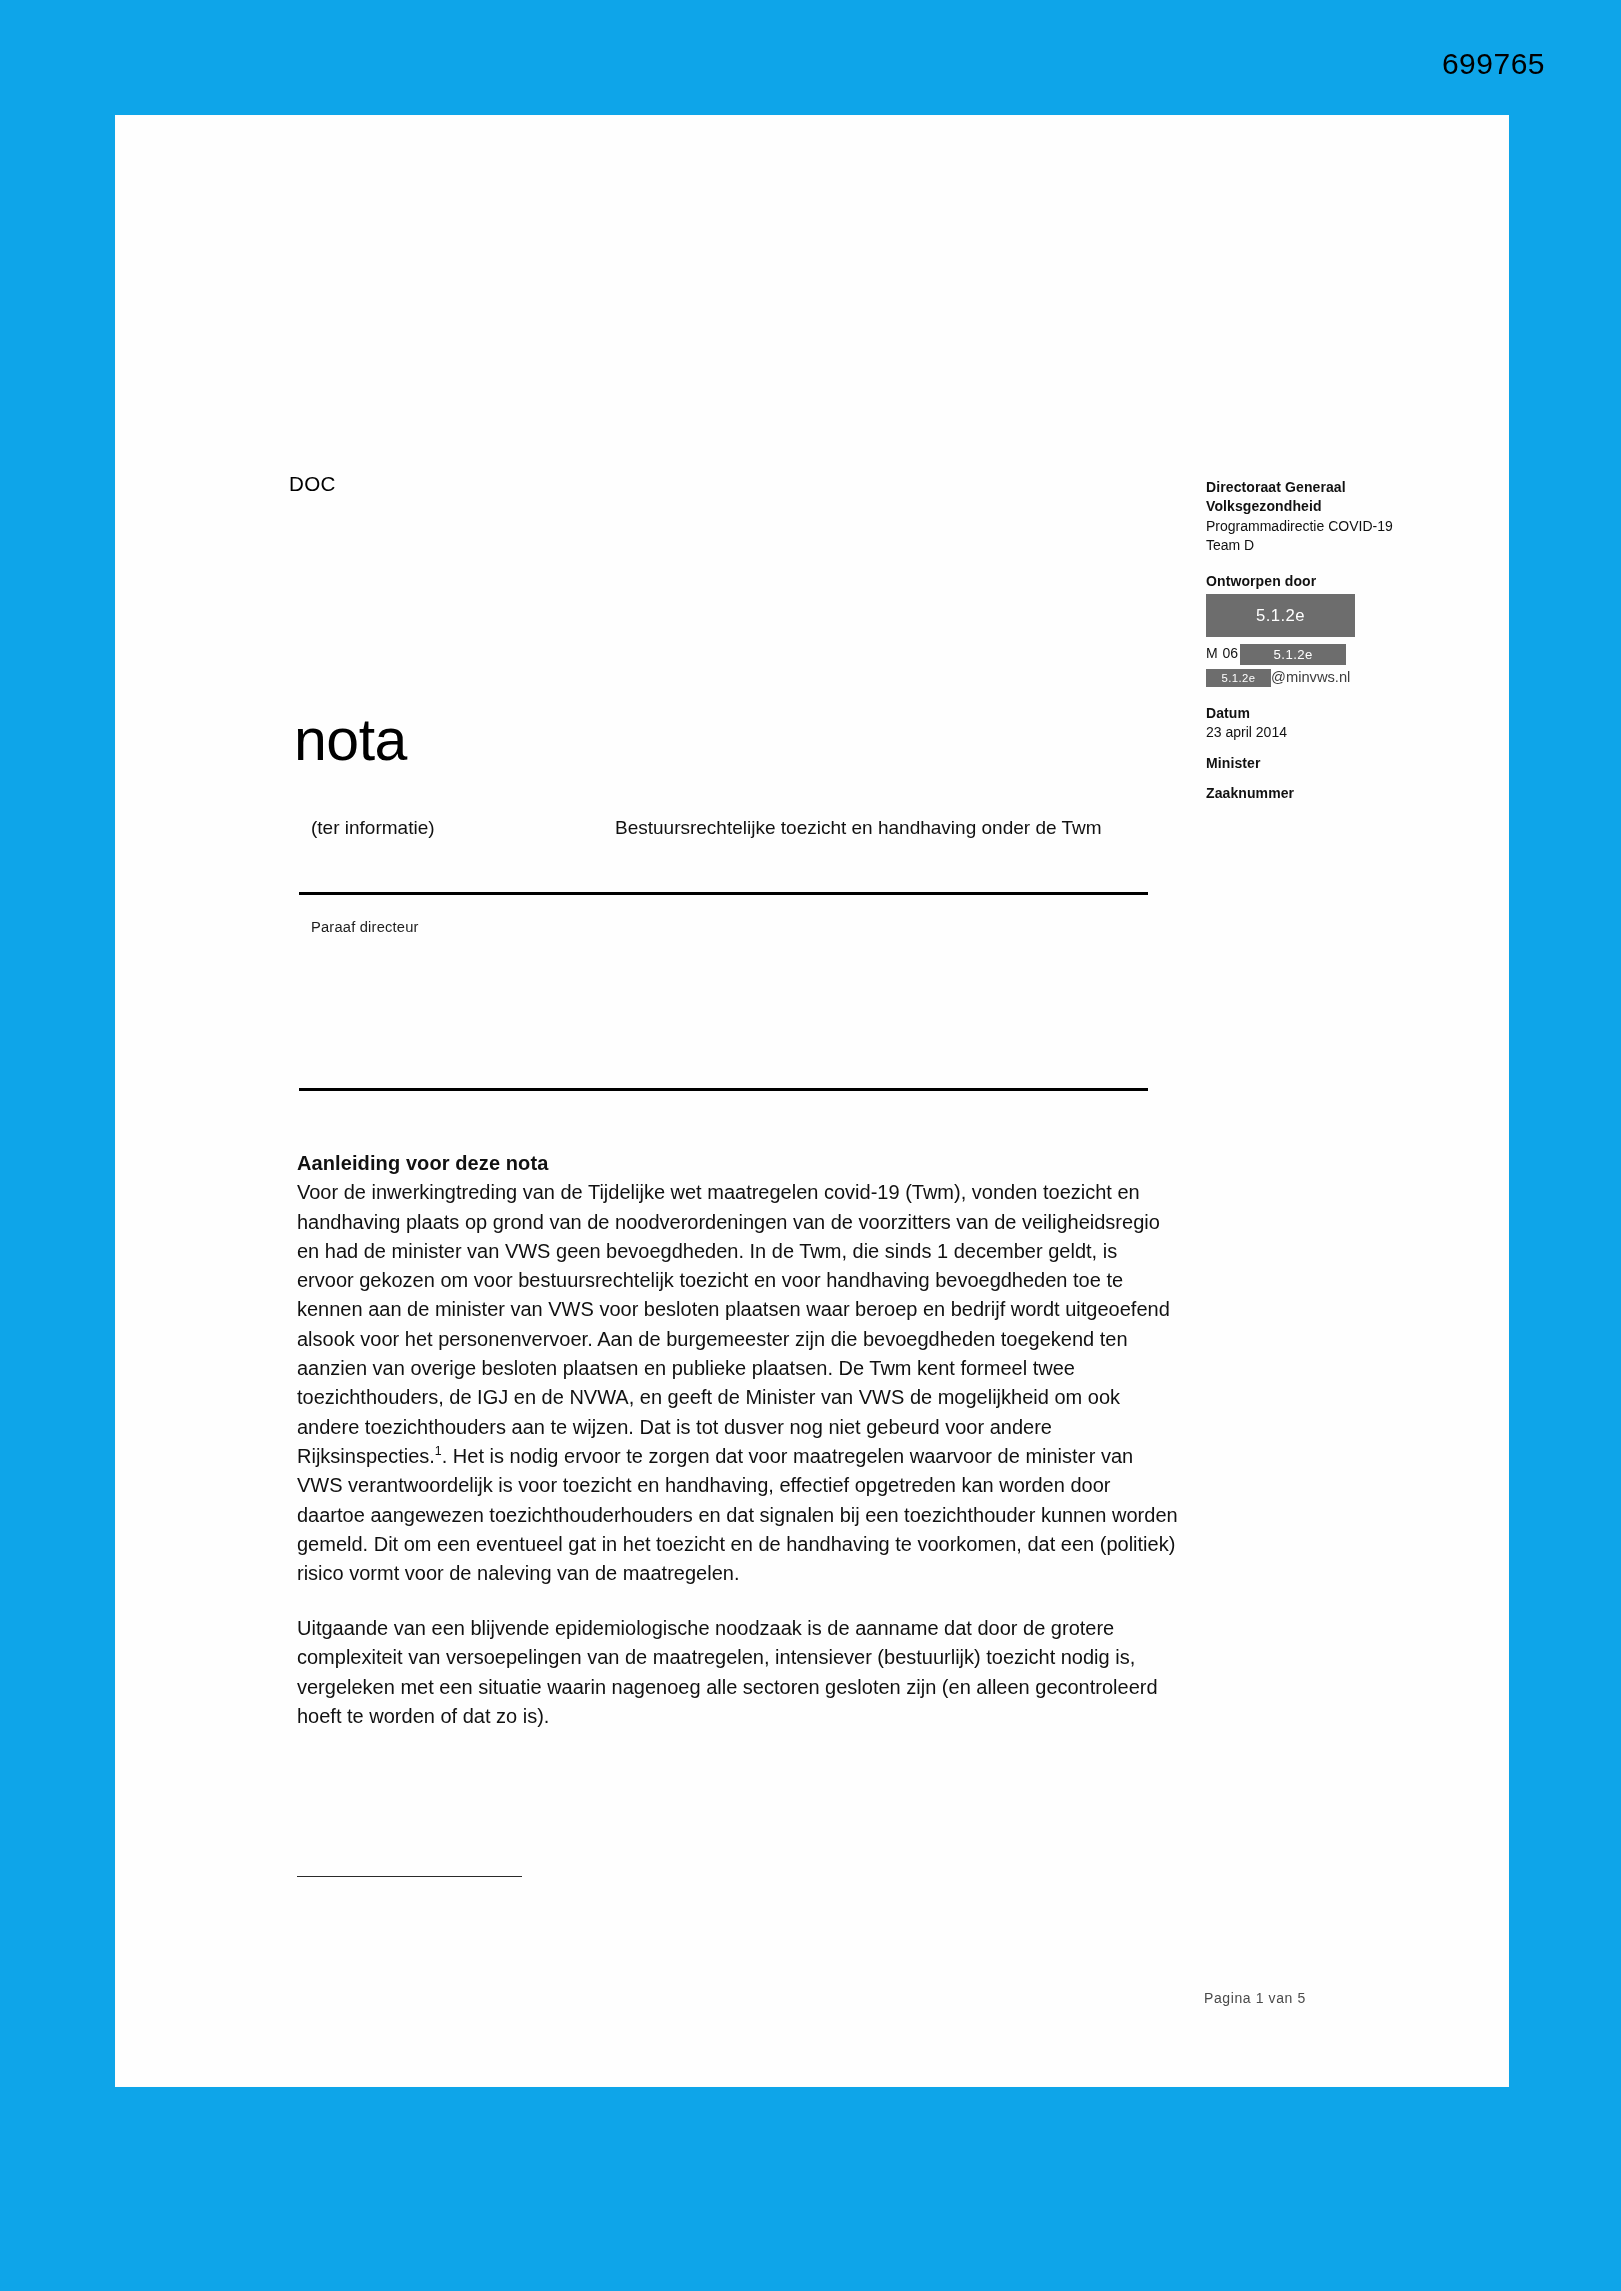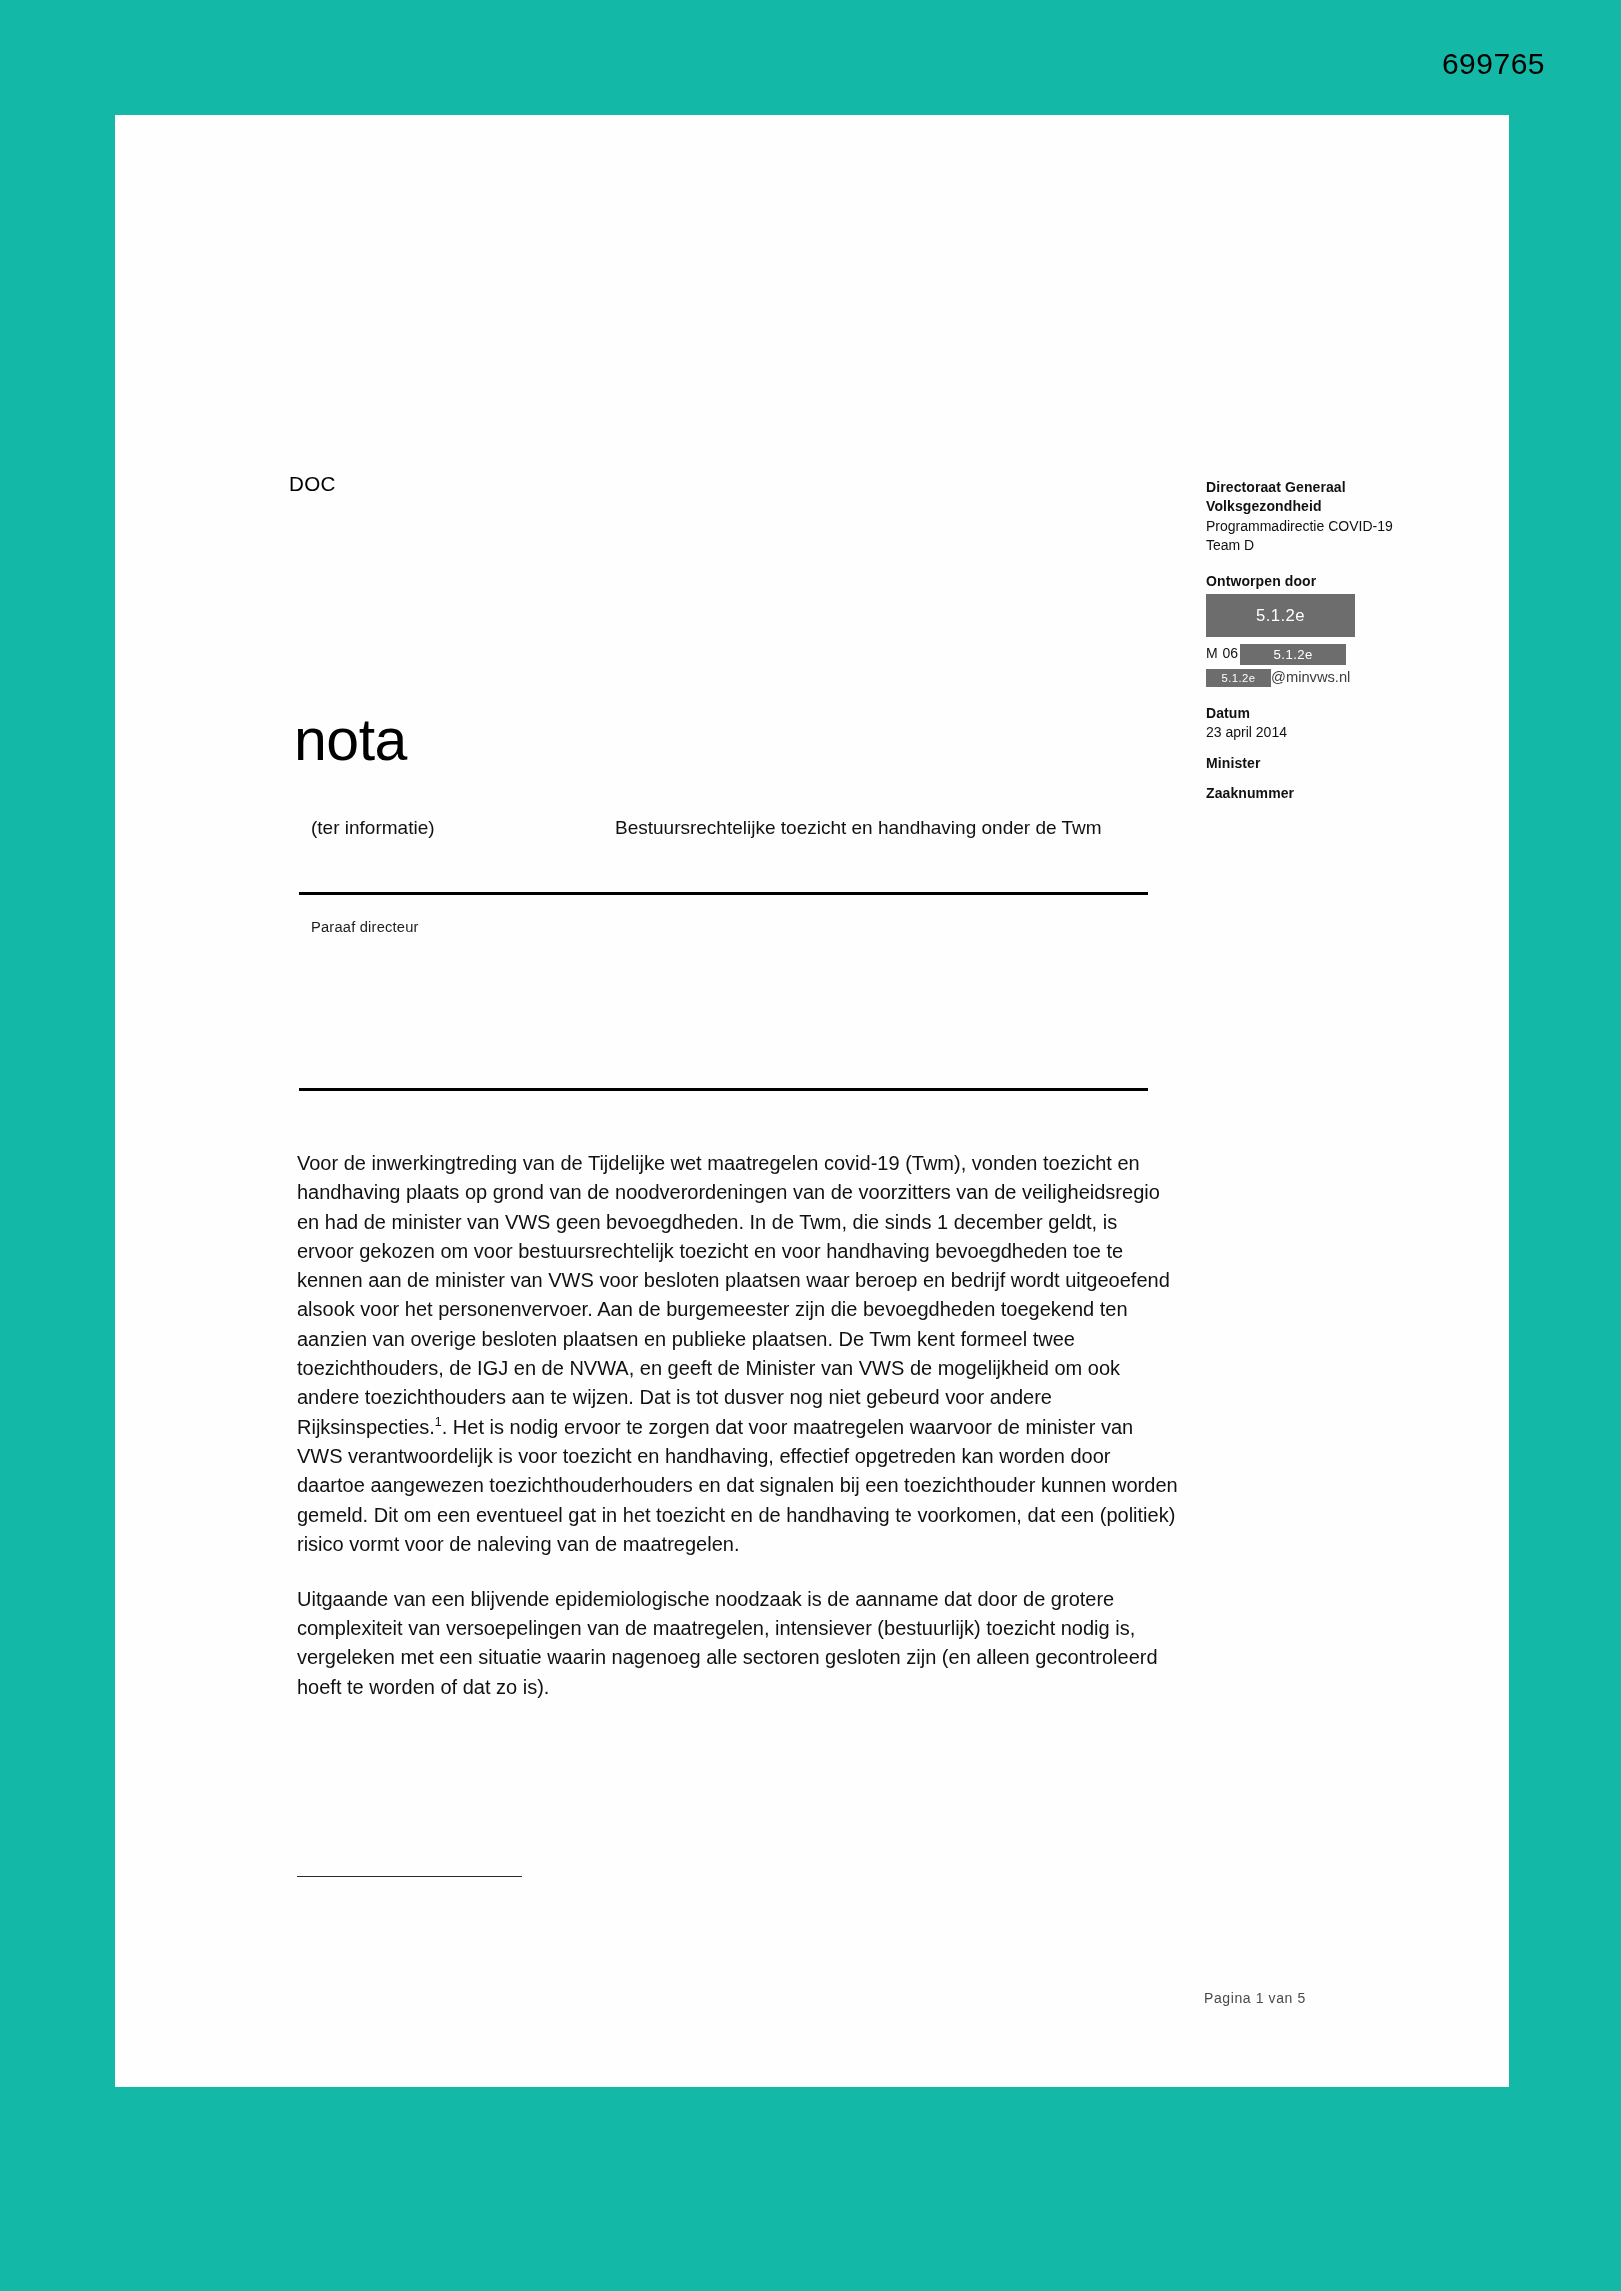--- a/index.html
+++ b/index.html
@@ -12,21 +12,21 @@
     background: #ffffff;
     font-family: "Liberation Sans", sans-serif;
     -webkit-font-smoothing: antialiased;
   }
 
   
   .scan-area {
     position: relative;
     width: 1621px;
     height: 2292px;
-    background: #14b8a6;
+    background: #0ea5e9;
     overflow: hidden;
   }
   .page-sheet {
     position: absolute;
     left: 116px;
     top: 116px;
     width: 1392px;
     height: 1970px;
     background: #fefefe;
     box-shadow: 0 0 0 1px #fcfcfc;
@@ -292,20 +292,21 @@
     <div class="subject-text">Bestuursrechtelijke toezicht en handhaving onder de Twm</div>
   </div>
 
   <div class="rule rule-1"></div>
 
   <div class="paraaf">Paraaf directeur</div>
 
   <div class="rule rule-2"></div>
 
   <div class="body-copy">
+    <p class="body-heading">Aanleiding voor deze nota</p>
     <p><span>Voor de inwerkingtreding van de Tijdelijke wet maatregelen covid-19 (Twm), vonden toezicht en handhaving plaats op grond van de noodverordeningen van de voorzitters van de veiligheidsregio en had de minister van VWS geen bevoegdheden. In de Twm, die sinds 1 december geldt, is ervoor gekozen om voor bestuursrechtelijk toezicht en voor handhaving bevoegdheden toe te kennen aan de minister van VWS voor besloten plaatsen waar beroep en bedrijf wordt uitgeoefend alsook voor het personenvervoer. Aan de burgemeester zijn die bevoegdheden toegekend ten aanzien van overige besloten plaatsen en publieke plaatsen. De Twm kent formeel twee toezichthouders, de IGJ en de NVWA, en geeft de Minister van VWS de mogelijkheid om ook andere toezichthouders aan te wijzen. Dat is tot dusver nog niet gebeurd voor andere Rijksinspecties.</span><sup>1</sup><span>. Het is nodig ervoor te zorgen dat voor maatregelen waarvoor de minister van VWS verantwoordelijk is voor toezicht en handhaving, effectief opgetreden kan worden door daartoe aangewezen toezichthouderhouders en dat signalen bij een toezichthouder kunnen worden gemeld. Dit om een eventueel gat in het toezicht en de handhaving te voorkomen, dat een (politiek) risico vormt voor de naleving van de maatregelen.</span></p>
     <p class="spaced">Uitgaande van een blijvende epidemiologische noodzaak is de aanname dat door de grotere complexiteit van versoepelingen van de maatregelen, intensiever (bestuurlijk) toezicht nodig is, vergeleken met een situatie waarin nagenoeg alle sectoren gesloten zijn (en alleen gecontroleerd hoeft te worden of dat zo is).</p>
   </div>
 
   <div class="footnote-sep"></div>
 
 
   <div class="page-footer">Pagina 1 van 5</div>
 
 </div>

